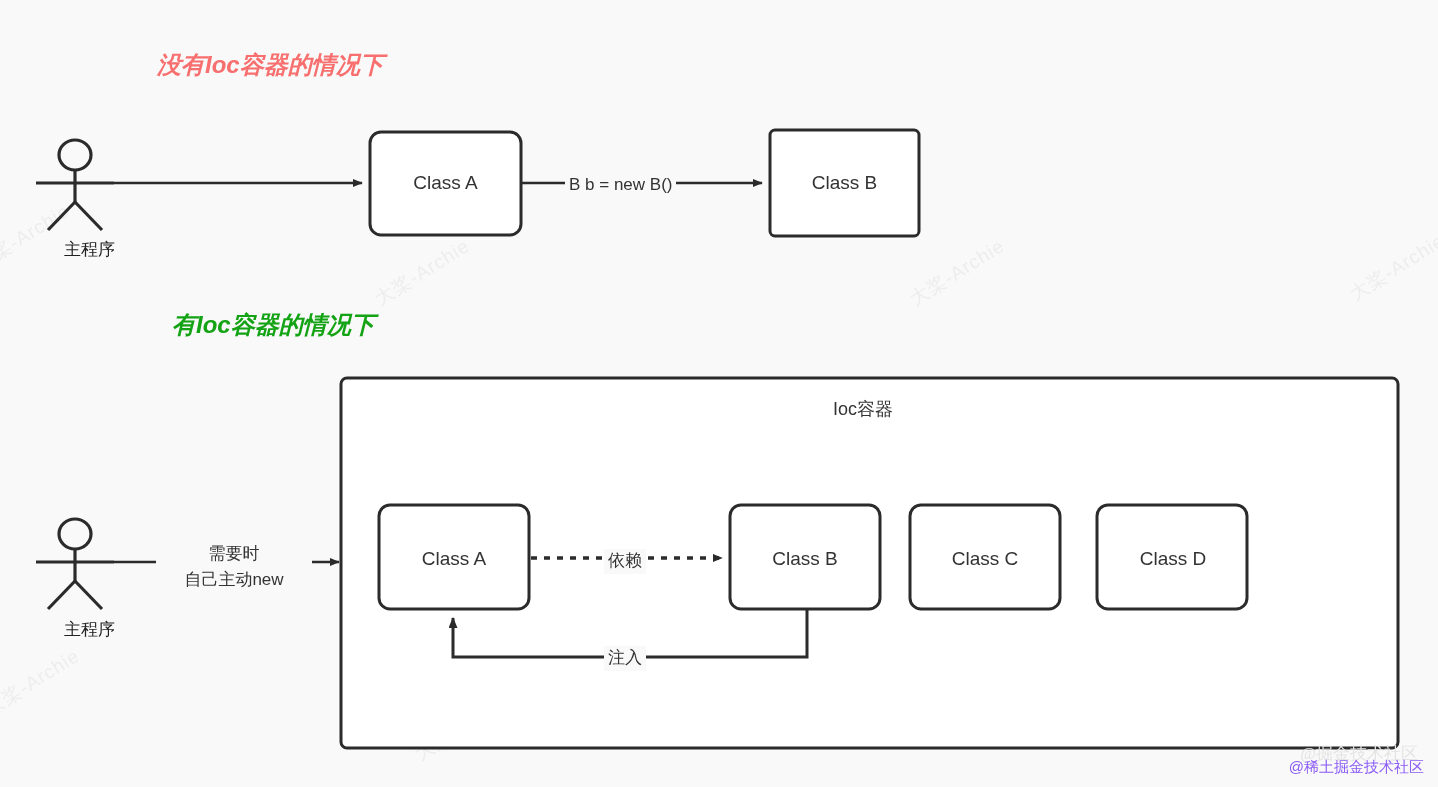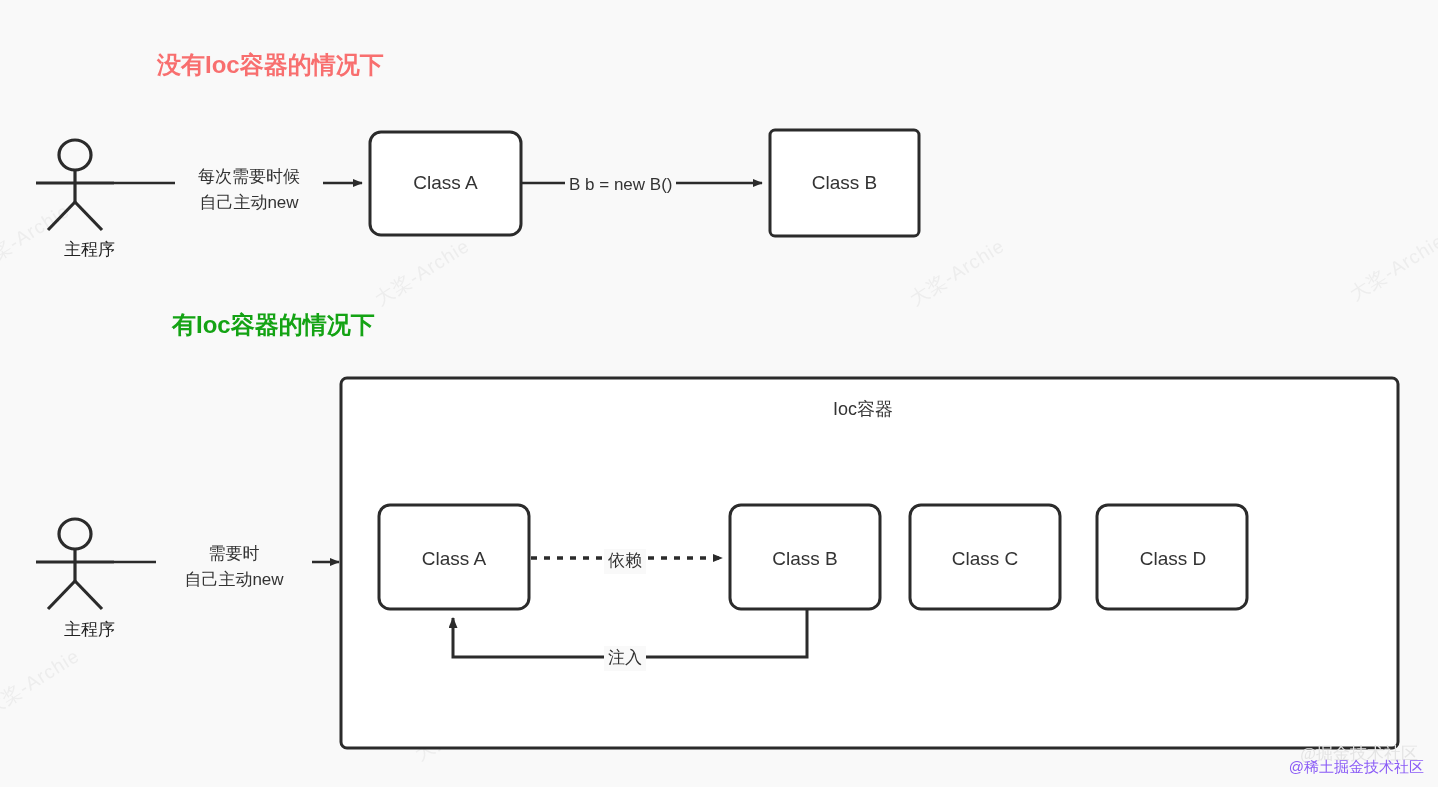--- a/index.html
+++ b/index.html
@@ -54,20 +54,21 @@
     font-size: 17px;
     white-space: nowrap;
     font-family: Liberation Serif, serif;
   }
   .heading {
     position: absolute;
     font-weight: bold;
     font-size: 24px;
     white-space: nowrap;
     font-family: "Liberation Sans", "DejaVu Sans", sans-serif;
+    font-style: italic;
   }
   #title-no-ioc { left: 157px; top: 49px; color: #f86f6f; }
   #title-with-ioc { left: 172px; top: 309px; color: #14a314; }
 
   .node-label {
     position: absolute;
     font-size: 19px;
     color: #333333;
     white-space: nowrap;
     text-align: center;
@@ -164,24 +165,20 @@
 
     <path d="M807,609 L807,657 L453,657 L453,618" fill="none" stroke="#2b2b2b" stroke-width="3" marker-end="url(#arrowSolidUp)"></path>
   </svg>
 
   <div class="heading" id="title-no-ioc">没有Ioc容器的情况下</div>
 
   <div class="heading" id="title-with-ioc">有Ioc容器的情况下</div>
 
   <div class="actor-label" style="left:35px; top:238px; width:80px;">主程序</div>
 
-  <div class="edge-label two-line" style="left:175px; top:164px; width:140px;">
-    <div>每次需要时候</div>
-    <div>自己主动new</div>
-  </div>
 
   <div class="node-label" style="left:370px; top:172px; width:151px;">Class A</div>
 
   <div class="edge-label" style="left:565px; top:173px;">B b = new B()</div>
 
   <div class="node-label" style="left:770px; top:172px; width:149px;">Class B</div>
 
   <div class="actor-label" style="left:35px; top:618px; width:80px;">主程序</div>
 
   <div class="edge-label two-line" style="left:156px; top:541px; width:148px;">

